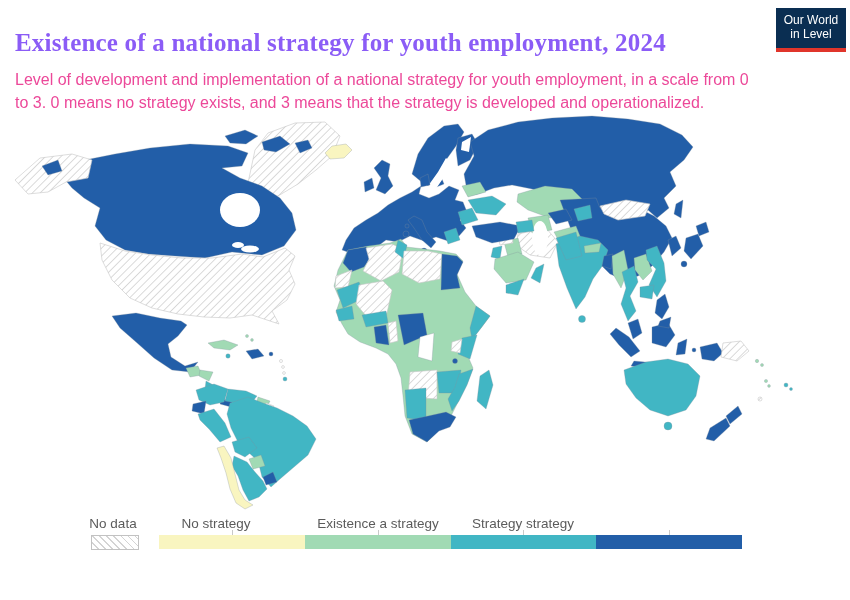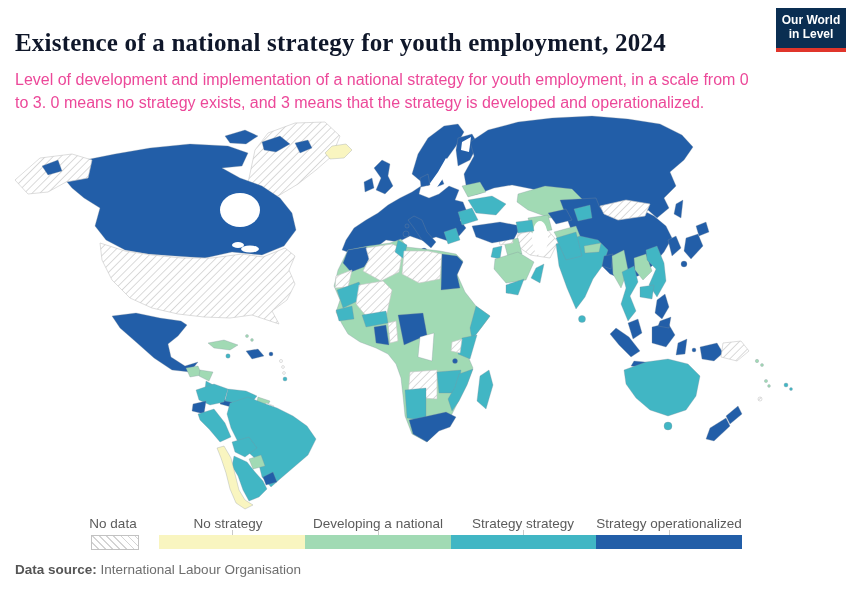--- a/index.html
+++ b/index.html
@@ -1,26 +1,26 @@
 <!DOCTYPE html>
 <html><head>
 <meta charset="utf-8">
 <style>
   html,body{margin:0;padding:0;background:#fff;}
   body{width:850px;height:600px;position:relative;overflow:hidden;
        font-family:"Liberation Sans","DejaVu Sans",sans-serif;}
   .title{position:absolute;left:15px;top:12px;width:740px;
          font-family:"Liberation Serif","DejaVu Serif",serif;
-         font-weight:bold;font-size:25px;color:#0f172a;letter-spacing:.2px;}
+         font-weight:bold;font-size:25px;color:#8b5cf6;letter-spacing:.2px;}
   .subtitle{position:absolute;left:15px;top:52px;width:745px;
             font-size:16px;line-height:1.45;color:#ec4899;}
   .logo{position:absolute;left:776px;top:8px;width:70px;height:40px;
         background:#0a2e52;border-bottom:4px solid #e0352b;
         display:flex;flex-direction:column;align-items:center;justify-content:center;
-        color:#fff;font-size:12px;font-weight:bold;line-height:1.15;text-align:center;}
+        color:#fff;font-size:12px;font-weight:normal;line-height:1.15;text-align:center;}
   .map-wrap{position:absolute;left:0;top:108px;width:850px;height:405px;}
   svg [data-region]{stroke:#84919f;stroke-opacity:.5;stroke-width:.6;}
   svg .sea{fill:#ffffff;stroke:none;}
   .legend{position:absolute;left:0;top:514px;width:681px;height:42px;font-size:13.5px;color:#5b5b5b;}
   .lg-label{position:absolute;top:2px;transform:translateX(-50%);white-space:nowrap;}
   .lg-tick{position:absolute;top:16px;width:1px;height:5px;background:#c9c9c9;}
   .nd-swatch{position:absolute;left:91px;top:21px;width:46px;height:13px;
              border:1px solid #c2c2c2;
              background:repeating-linear-gradient(45deg,#ffffff 0px,#ffffff 4px,#d4d4d4 4px,#d4d4d4 5px);}
   .bar{position:absolute;left:159px;top:21px;width:583px;height:14px;display:flex;}
@@ -189,32 +189,30 @@
   <path data-region="zambia" d="M437,264 L461,262 L458,285 L439,285 Z" fill="#41B6C4"></path>
   <path data-region="mozambique" d="M459,266 L473,261 L467,277 L459,293 L452,303 L448,291 L455,279 Z" fill="#41B6C4"></path>
   <path data-region="namibia" d="M405,282 L426,280 L426,313 L407,310 Z" fill="#41B6C4"></path>
   <path data-region="south_africa" d="M409,312 L428,308 L446,304 L456,309 L450,319 L439,323 L427,334 L413,326 Z" fill="#225EA8"></path>
   <path data-region="madagascar" d="M480,268 L489,262 L493,277 L486,301 L477,293 Z" fill="#41B6C4"></path>
 </svg>
 </div>
 
 <div class="legend">
   <span class="lg-label" style="left:113px">No data</span>
-  <span class="lg-label" style="left:228px">No strategy</span>
-  <span class="lg-label" style="left:378px">Developing a national</span>
+  <span class="lg-label" style="left:216px">No strategy</span>
+  <span class="lg-label" style="left:378px">Existence a strategy</span>
   <span class="lg-label" style="left:523px">Strategy strategy</span>
-  <span class="lg-label" style="left:669px">Strategy operationalized</span>
   <span class="lg-tick" style="left:232px"></span>
   <span class="lg-tick" style="left:378px"></span>
   <span class="lg-tick" style="left:523px"></span>
   <span class="lg-tick" style="left:669px"></span>
   <span class="nd-swatch"></span>
   <div class="bar">
     <div style="background: rgb(249, 245, 192);"></div>
     <div style="background: rgb(161, 218, 180);"></div>
     <div style="background: rgb(65, 182, 196);"></div>
     <div style="background: rgb(34, 94, 168);"></div>
   </div>
 </div>
 
 <div class="footer">
-  <span><b>Data source:</b> <span>International Labour Organisation</span></span>
 </div>
 
 </body></html>

